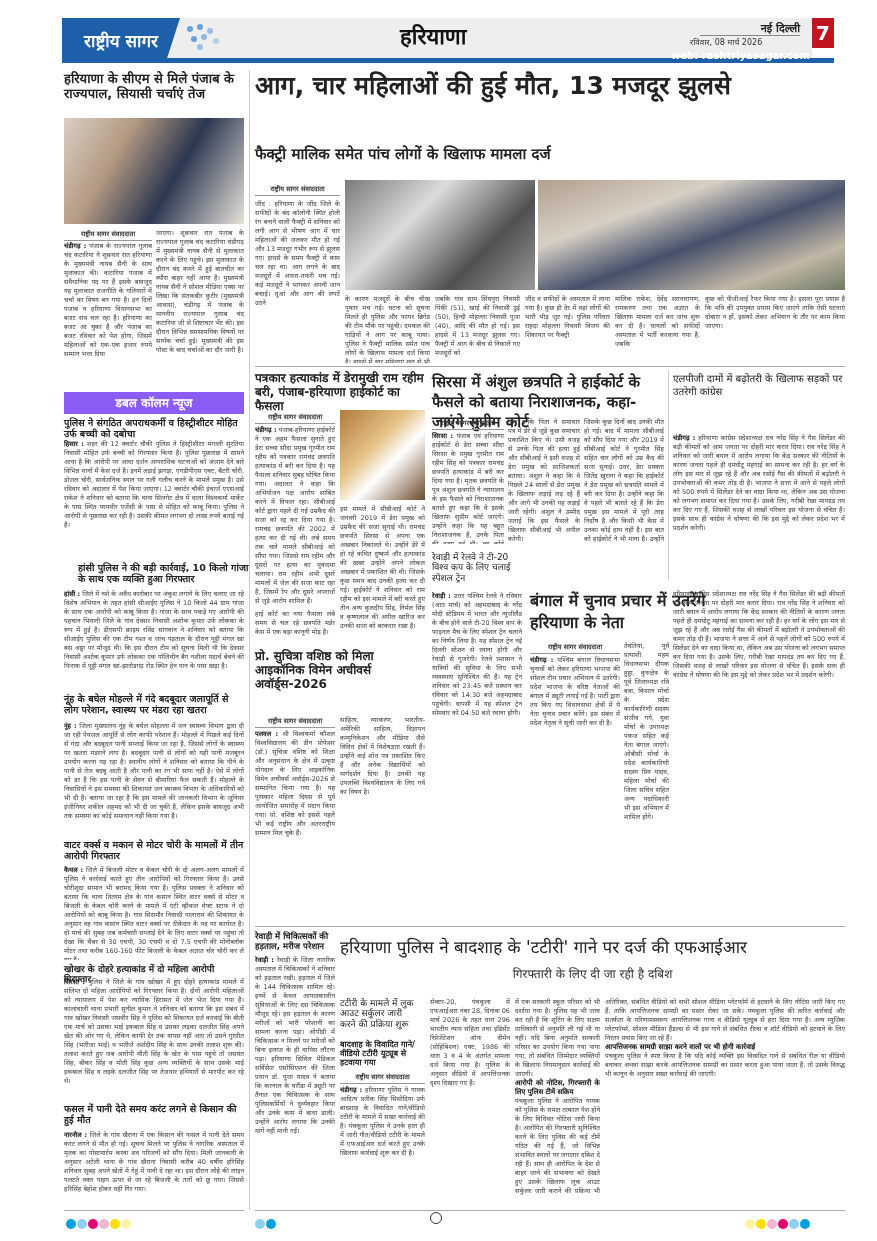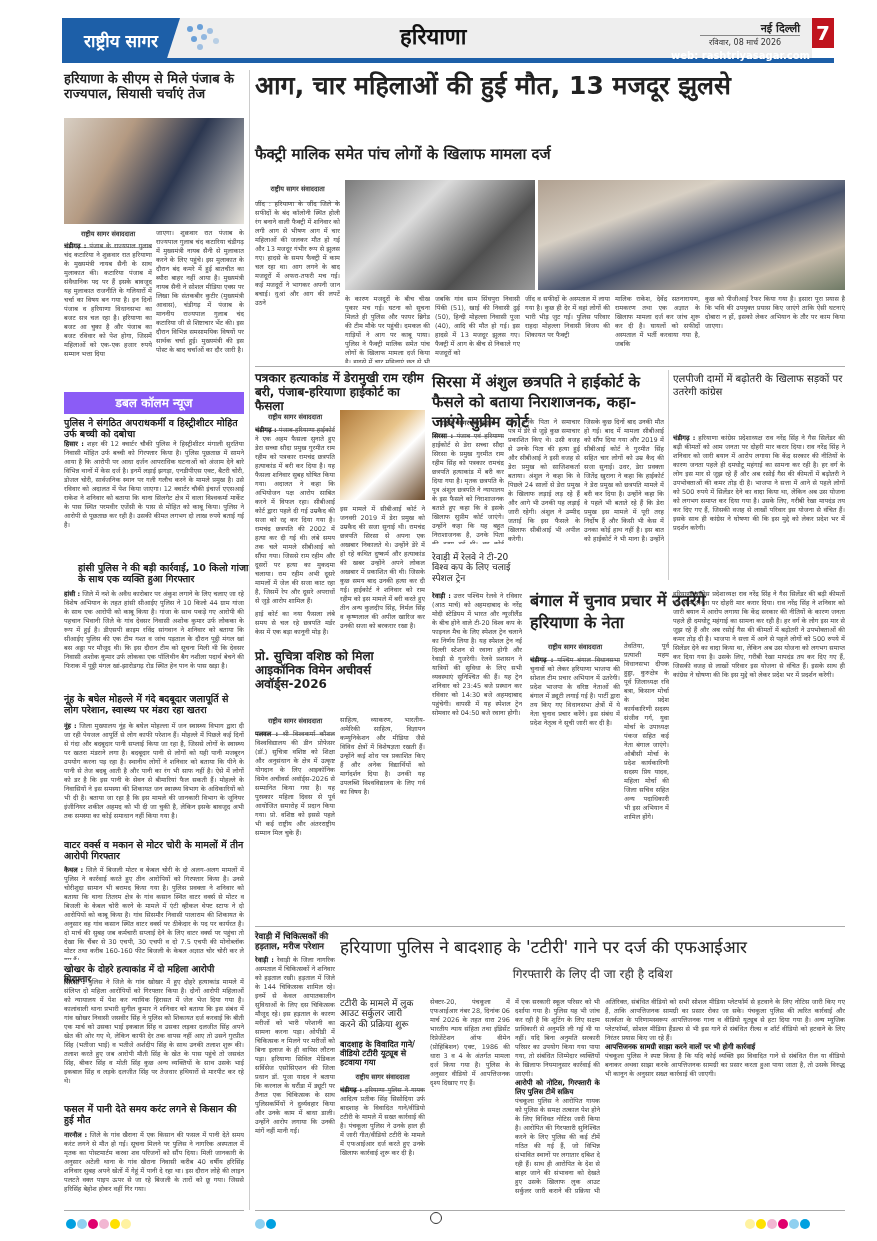--- a/index.html
+++ b/index.html
@@ -4,28 +4,28 @@
 <style>
 *{box-sizing:border-box;margin:0;padding:0}
 body{width:877px;height:1241px;background:#fff;font-family:"DejaVu Sans",sans-serif;color:#222;position:relative;overflow:hidden}
 .abs{position:absolute}
 .masthead{left:62px;top:18px;width:750px;height:44px;background:#eee;border-bottom:4px solid #1d5fa8}
 .brand{left:62px;top:18px;width:118px;height:44px;background:#1d5fa8;color:#fff;font-weight:bold;font-size:17px;display:flex;align-items:center;justify-content:center;clip-path:polygon(0 0,100% 0,88% 100%,0 100%)}
 .dots{left:185px;top:22px;width:40px;height:30px}
 .dots span{position:absolute;width:6px;height:6px;border-radius:50%;background:#6aa0d8}
 .section{left:400px;top:20px;font-size:22px;font-weight:bold;color:#111}
 .city{left:700px;top:20px;width:100px;text-align:right;font-size:11px;font-weight:bold;color:#222;border-bottom:1px solid #888}
-.date{left:690px;top:36px;width:110px;text-align:center;font-size:8px;color:#333}
+.date{left:690px;top:36px;width:110px;text-align:left;font-size:8px;color:#333}
 .web{left:620px;top:51px;width:190px;text-align:right;font-size:9px;color:#fff;font-weight:bold}
 .pagebox{left:812px;top:18px;width:22px;height:30px;background:#c0141e;color:#fff;font-weight:bold;font-size:20px;text-align:center;line-height:30px}
 .bluebar{left:62px;top:58px;width:772px;height:5px;background:#1d5fa8}
 .hl{font-weight:bold;line-height:1.15}
 .txt{font-size:6.5px;line-height:9px;color:#444;text-align:justify;overflow:hidden}
 .txt b{color:#111}
-.byline{font-size:6.5px;color:#333;border-bottom:1px solid #999;padding-bottom:9px;text-align:center;font-weight:bold}
+.byline{font-size:6.5px;color:#333;border-bottom:1px solid #999;padding-bottom:2px;text-align:center;font-weight:bold}
 .photo{background:linear-gradient(135deg,#8a8a8a,#c9c9c9 40%,#6e6e6e)}
 .rule{background:#aaa;height:1px}
 .vrule{background:#ccc;width:1px}
 .dbl{background:#8b5cf6;color:#fff;font-weight:bold;font-size:12px;text-align:center;line-height:22px}
 .sub{font-weight:bold;font-size:7px;color:#111;line-height:9px}
 .cmyk span{display:inline-block;width:10px;height:10px;border-radius:50%;margin-right:1px}
 </style>
 </head>
 <body>
 

